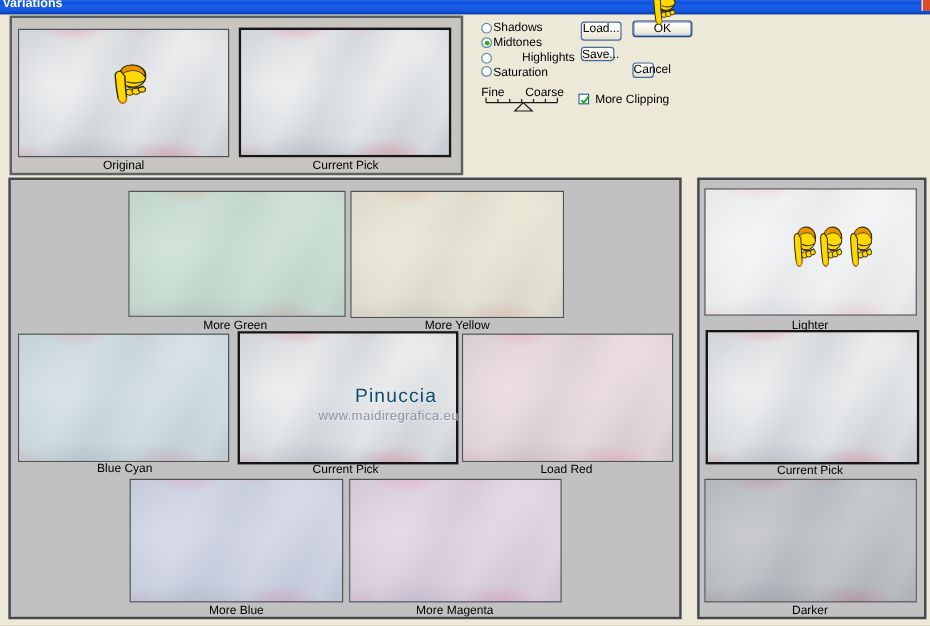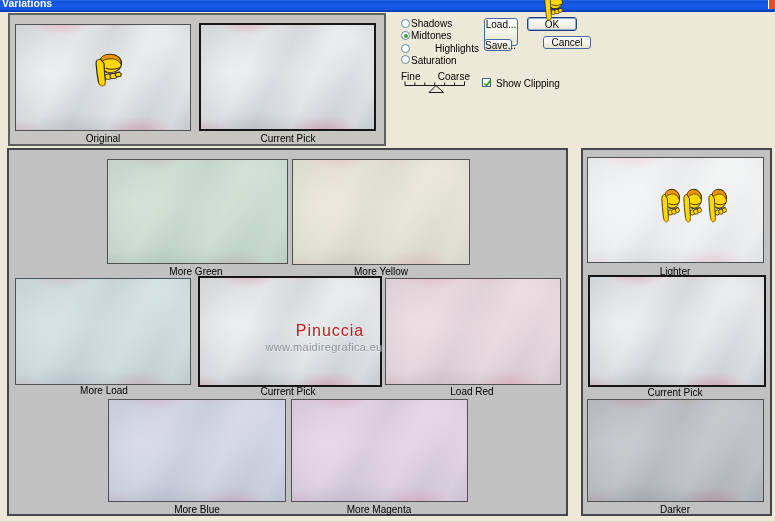--- a/index.html
+++ b/index.html
@@ -32,21 +32,21 @@
 .t-cyan{background:rgba(172,207,214,.33);}
 .t-red{background:rgba(238,193,204,.34);}
 .t-blue{background:rgba(175,184,222,.34);}
 .t-magenta{background:rgba(219,178,219,.35);}
 .t-lighter{background:rgba(255,255,255,.45);}
 .t-darker{background:rgba(88,94,100,.24);}
 .t-none{background:rgba(255,255,255,0);}
 
 .lbl{position:absolute;width:140px;text-align:center;font-size:10px;color:#000;}
 
-#wm1{left:270px;top:322px;width:120px;text-align:center;font-size:16px;color:#b91c1c;text-shadow:0 1px 0 rgba(255,255,255,.55);letter-spacing:1px;}
+#wm1{left:270px;top:322px;width:120px;text-align:center;font-size:16px;color:#0c4a6e;text-shadow:0 1px 0 rgba(255,255,255,.55);letter-spacing:1px;}
 #wm2{left:250px;top:341px;width:148px;text-align:center;font-size:11px;letter-spacing:.3px;color:#8d92a0;text-shadow:0 1px 0 rgba(255,255,255,.5);}
 
 .radio{position:absolute;width:9px;height:9px;border:1px solid #5f87a5;border-radius:50%;background:#fff;box-sizing:border-box;}
 .radio.sel::after{content:"";position:absolute;left:1.5px;top:1.5px;width:4px;height:4px;border-radius:50%;background:#39a433;}
 .rlbl{position:absolute;font-size:10px;color:#000;}
 
 .btn{position:absolute;box-sizing:border-box;border:1px solid #46699f;border-radius:3px;background:linear-gradient(180deg,#ffffff 0%,#f4f2e8 55%,#e6e2d2 100%);font-size:10px;color:#000;text-align:center;}
 .btn.focus{border:1px solid #24427c;box-shadow:0 0 0 1px #8aa8dc inset;}
 
 #cb{left:482px;top:78px;width:9px;height:9px;background:#fff;border:1px solid #36678c;box-sizing:border-box;}
@@ -99,21 +99,21 @@
 <div class="thumb" style="left:108px;top:399px;width:178px;height:103px;">
     <div class="pic"></div>
     <div class="tint t-blue"></div>
   </div>
 <div class="thumb" style="left:291px;top:399px;width:177px;height:103px;">
     <div class="pic"></div>
     <div class="tint t-magenta"></div>
   </div>
 <div class="lbl" style="left:126px;top:266px;">More Green</div>
 <div class="lbl" style="left:311px;top:266px;">More Yellow</div>
-<div class="lbl" style="left:34px;top:385px;">More Load</div>
+<div class="lbl" style="left:34px;top:385px;">Blue Cyan</div>
 <div class="lbl" style="left:218px;top:386px;">Current Pick</div>
 <div class="lbl" style="left:402px;top:386px;">Load Red</div>
 <div class="lbl" style="left:127px;top:504px;">More Blue</div>
 <div class="lbl" style="left:309px;top:504px;">More Magenta</div>
 
 <div class="thumb" style="left:587px;top:157px;width:177px;height:106px;">
     <div class="pic"></div>
     <div class="tint t-lighter"></div>
   </div>
 <div class="thumb cpb" style="left:588px;top:275px;width:178px;height:112px;">
@@ -133,24 +133,24 @@
 
 <div class="radio" style="left:401px;top:19px;"></div>
 <div class="rlbl" style="left:411px;top:18px;">Shadows</div>
 <div class="radio sel" style="left:401px;top:31px;"></div>
 <div class="rlbl" style="left:411px;top:30px;text-align:right;">Midtones</div>
 <div class="radio" style="left:401px;top:44px;"></div>
 <div class="rlbl" style="left:411px;top:43px;padding-left:24px;">Highlights</div>
 <div class="radio" style="left:401px;top:55px;"></div>
 <div class="rlbl" style="left:411px;top:55px;">Saturation</div>
 
-<div class="btn" style="left:484px;top:18px;width:34px;height:28px;line-height:11px;">Load...</div>
+<div class="btn" style="left:484px;top:18px;width:34px;height:16px;line-height:11px;">Load...</div>
 <div class="btn" style="left:484px;top:39px;width:28px;height:12px;line-height:11px;">Save...</div>
 <div class="btn focus" style="left:527px;top:17px;width:50px;height:14px;line-height:13px;">OK</div>
-<div class="btn" style="left:527px;top:36px;width:48px;height:13px;line-height:12px;margin-left:16px;">Cancel</div>
+<div class="btn" style="left:527px;top:52px;width:18px;height:13px;line-height:12px;">Cancel</div>
 
 <svg class="abs" style="left:397px;top:67px;" width="82" height="30" viewBox="0 0 82 30">
   <text x="4" y="13" font-size="10" fill="#000">Fine</text>
   <text x="73" y="13" text-anchor="end" font-size="10" fill="#000">Coarse</text>
   <line x1="8" y1="18.5" x2="67.5" y2="18.5" stroke="#1a1a1a" stroke-width="1"></line>
   <g stroke="#1a1a1a" stroke-width="1">
     <line x1="8" y1="14.5" x2="8" y2="18.5"></line>
       <line x1="17.9" y1="15.5" x2="17.9" y2="18.5"></line>
     <line x1="27.8" y1="15.5" x2="27.8" y2="18.5"></line>
       <line x1="37.7" y1="15.5" x2="37.7" y2="18.5"></line>
@@ -159,21 +159,21 @@
     <line x1="67.5" y1="14.5" x2="67.5" y2="18.5"></line>
   </g>
   <path d="M39,18.5 L32,25.5 L46.5,25.5 Z" fill="#ece9d8" stroke="#1a1a1a" stroke-width="1"></path>
 </svg>
 
 <div class="abs" id="cb">
     <svg width="9" height="9" viewBox="0 0 9 9">
       <path d="M1.5,4.5 L3.5,6.5 L7.5,1.5" fill="none" stroke="#21a121" stroke-width="1.6"></path>
     </svg>
   </div>
-<div class="rlbl" style="left:496px;top:78px;">Show Clipping</div>
+<div class="rlbl" style="left:496px;top:78px;">More Clipping</div>
 
 <svg class="hand" style="left:92px;top:50px;" width="30" height="39" viewBox="0 0 20 35" preserveAspectRatio="none">
   <use href="#handshape"></use>
 </svg>
 <svg class="hand" style="left:542px;top:-11px;" width="21" height="34" viewBox="0 0 20 35" preserveAspectRatio="none">
   <use href="#handshape"></use>
 </svg>
 <svg class="hand" style="left:659px;top:185px;" width="21" height="40" viewBox="0 0 20 35" preserveAspectRatio="none">
   <use href="#handshape"></use>
 </svg>

